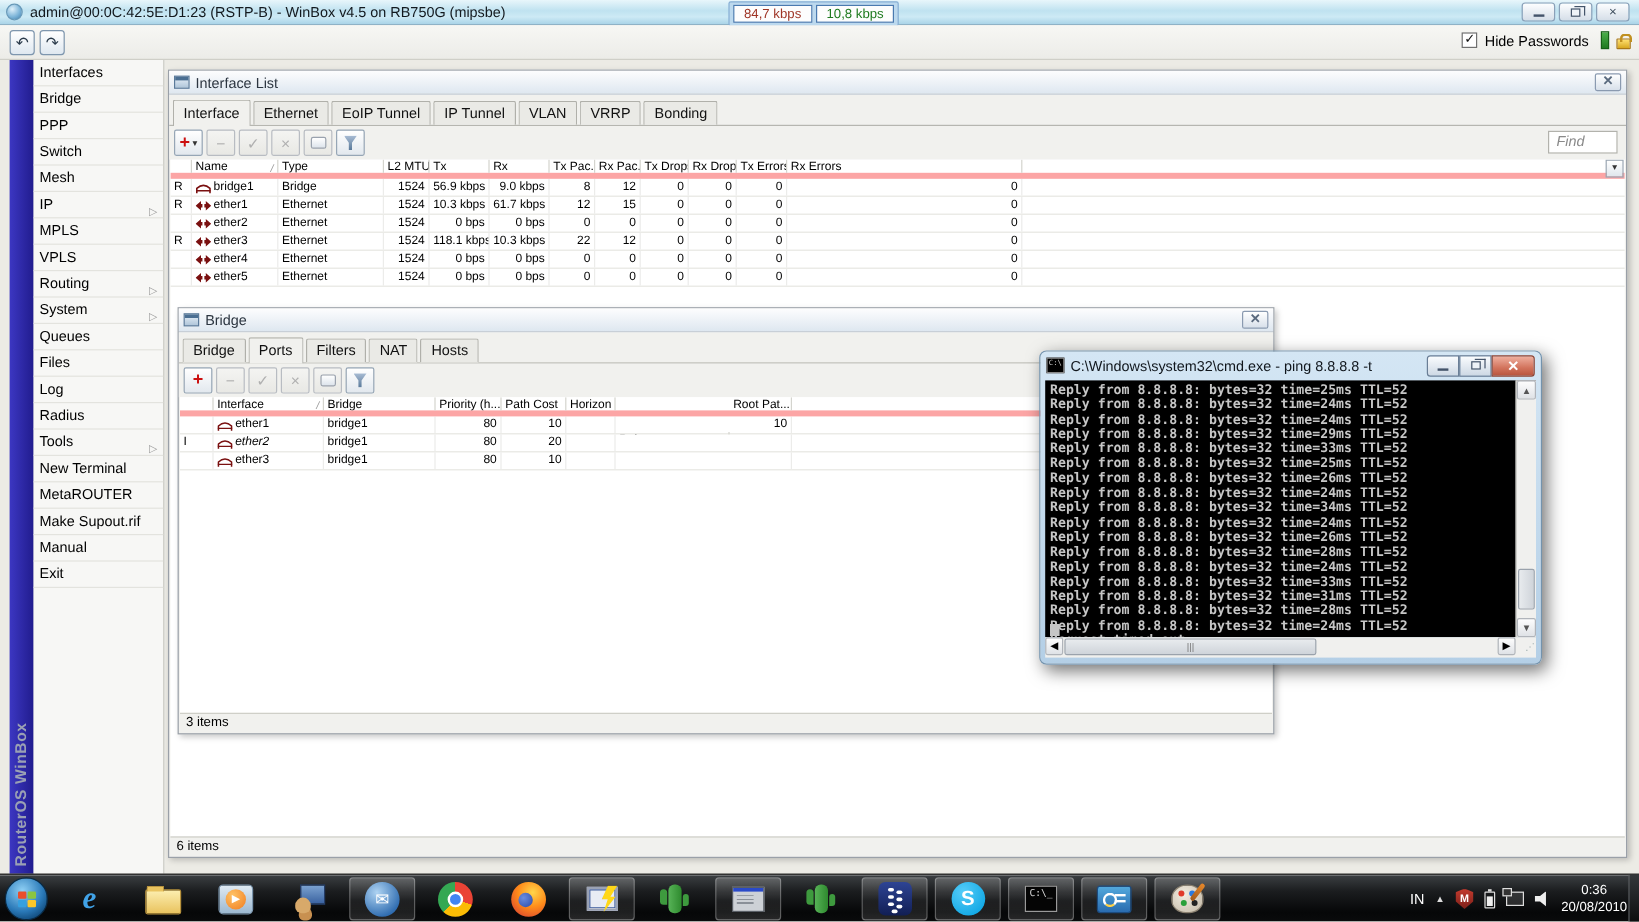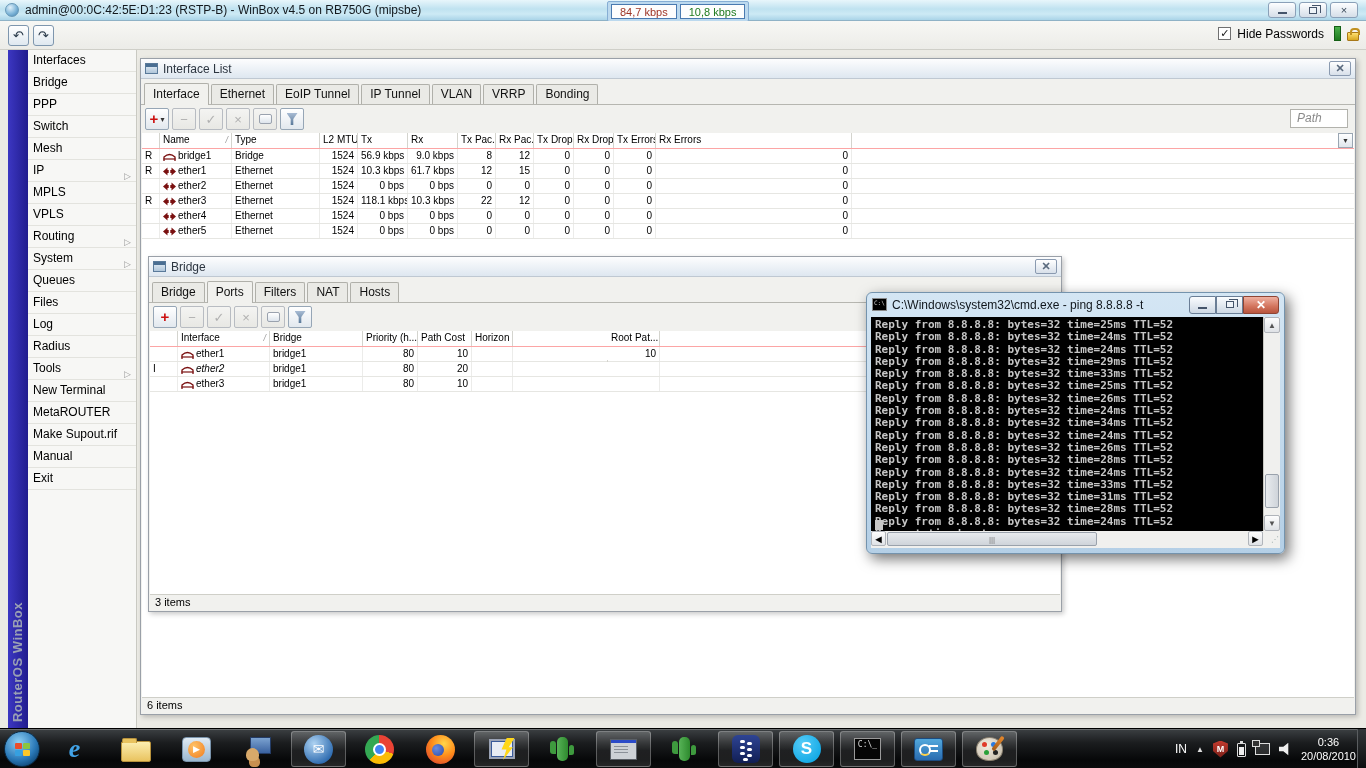--- a/index.html
+++ b/index.html
@@ -79,21 +79,21 @@
   .plus { color:#cc1010; font-weight:bold; font-size:15px; line-height:12px; }
   .caret { font-size:8px; color:#333; margin-left:2px; }
   .funnel { width:11px; height:12px; background:linear-gradient(#a8bcd4,#5a7a9a);
     clip-path:polygon(0 0,100% 0,62% 50%,62% 100%,38% 100%,38% 50%); }
   .comment-ic { width:13px; height:10px; border:1px solid #9aa2ae; border-radius:2px;
     background:linear-gradient(#fff,#dde4ec); }
   .find-box { position:absolute; right:7px; top:4px; width:58px; height:19px; border:1px solid #b2b2ac;
     background:#fff; color:#8a8a8a; font-style:italic; font-size:12px; line-height:17px; padding:0 6px; }
 
   .list-wrap { position:absolute; left:1px; right:1px; background:#fff; overflow:hidden; }
-  .thead { display:flex; height:16px; border-bottom:1px solid #fca5a5; background:#fff; position:relative; }
+  .thead { display:flex; height:16px; border-bottom:5px solid #fca5a5; background:#fff; position:relative; }
   .hc { border-right:1px solid #d4d4ce; padding:1px 3px; font-size:10px; white-space:nowrap; overflow:hidden; position:relative; }
   .sort-mark { font-style:italic; color:#9a9a9a; font-size:9px; position:absolute; right:3px; top:2px; }
   .trow { display:flex; height:15px; line-height:14px; border-bottom:1px solid #e6e6e2; }
   .tc { border-right:1px solid #ececea; padding:0 3px; font-size:10px; white-space:nowrap; overflow:hidden; }
   .num { text-align:right; }
   .name-cell { display:flex; align-items:center; gap:2px; }
   .name-cell svg { flex:none; }
   .italic { font-style:italic; }
   .hdr-drop { position:absolute; right:1px; top:0; width:15px; height:15px; border:1px solid #9aa6b2;
     background:linear-gradient(#fff,#dfe6ec); font-size:7px; color:#333; text-align:center; line-height:14px; }
@@ -316,21 +316,21 @@
       </span>
     <span class="tbtn disabled">−</span>
     <span class="tbtn disabled">✓</span>
     <span class="tbtn disabled">×</span>
     <span class="tbtn disabled">
         <span class="comment-ic"></span>
       </span>
     <span class="tbtn">
         <span class="funnel"></span>
       </span>
-    <span class="find-box">Path</span>
+    <span class="find-box">Find</span>
   </div>
   <div class="list-wrap" style="top:74px; bottom:17px;">
     <div class="thead">
       <span class="hc il-c0"></span>
       <span class="hc il-c1"><span>Name</span><span class="sort-mark">/</span></span>
       <span class="hc il-c2"><span>Type</span></span>
       <span class="hc il-c3"><span>L2 MTU</span></span>
       <span class="hc il-c4"><span>Tx</span></span>
       <span class="hc il-c5"><span>Rx</span></span>
       <span class="hc il-c6"><span>Tx Pac...</span></span>

